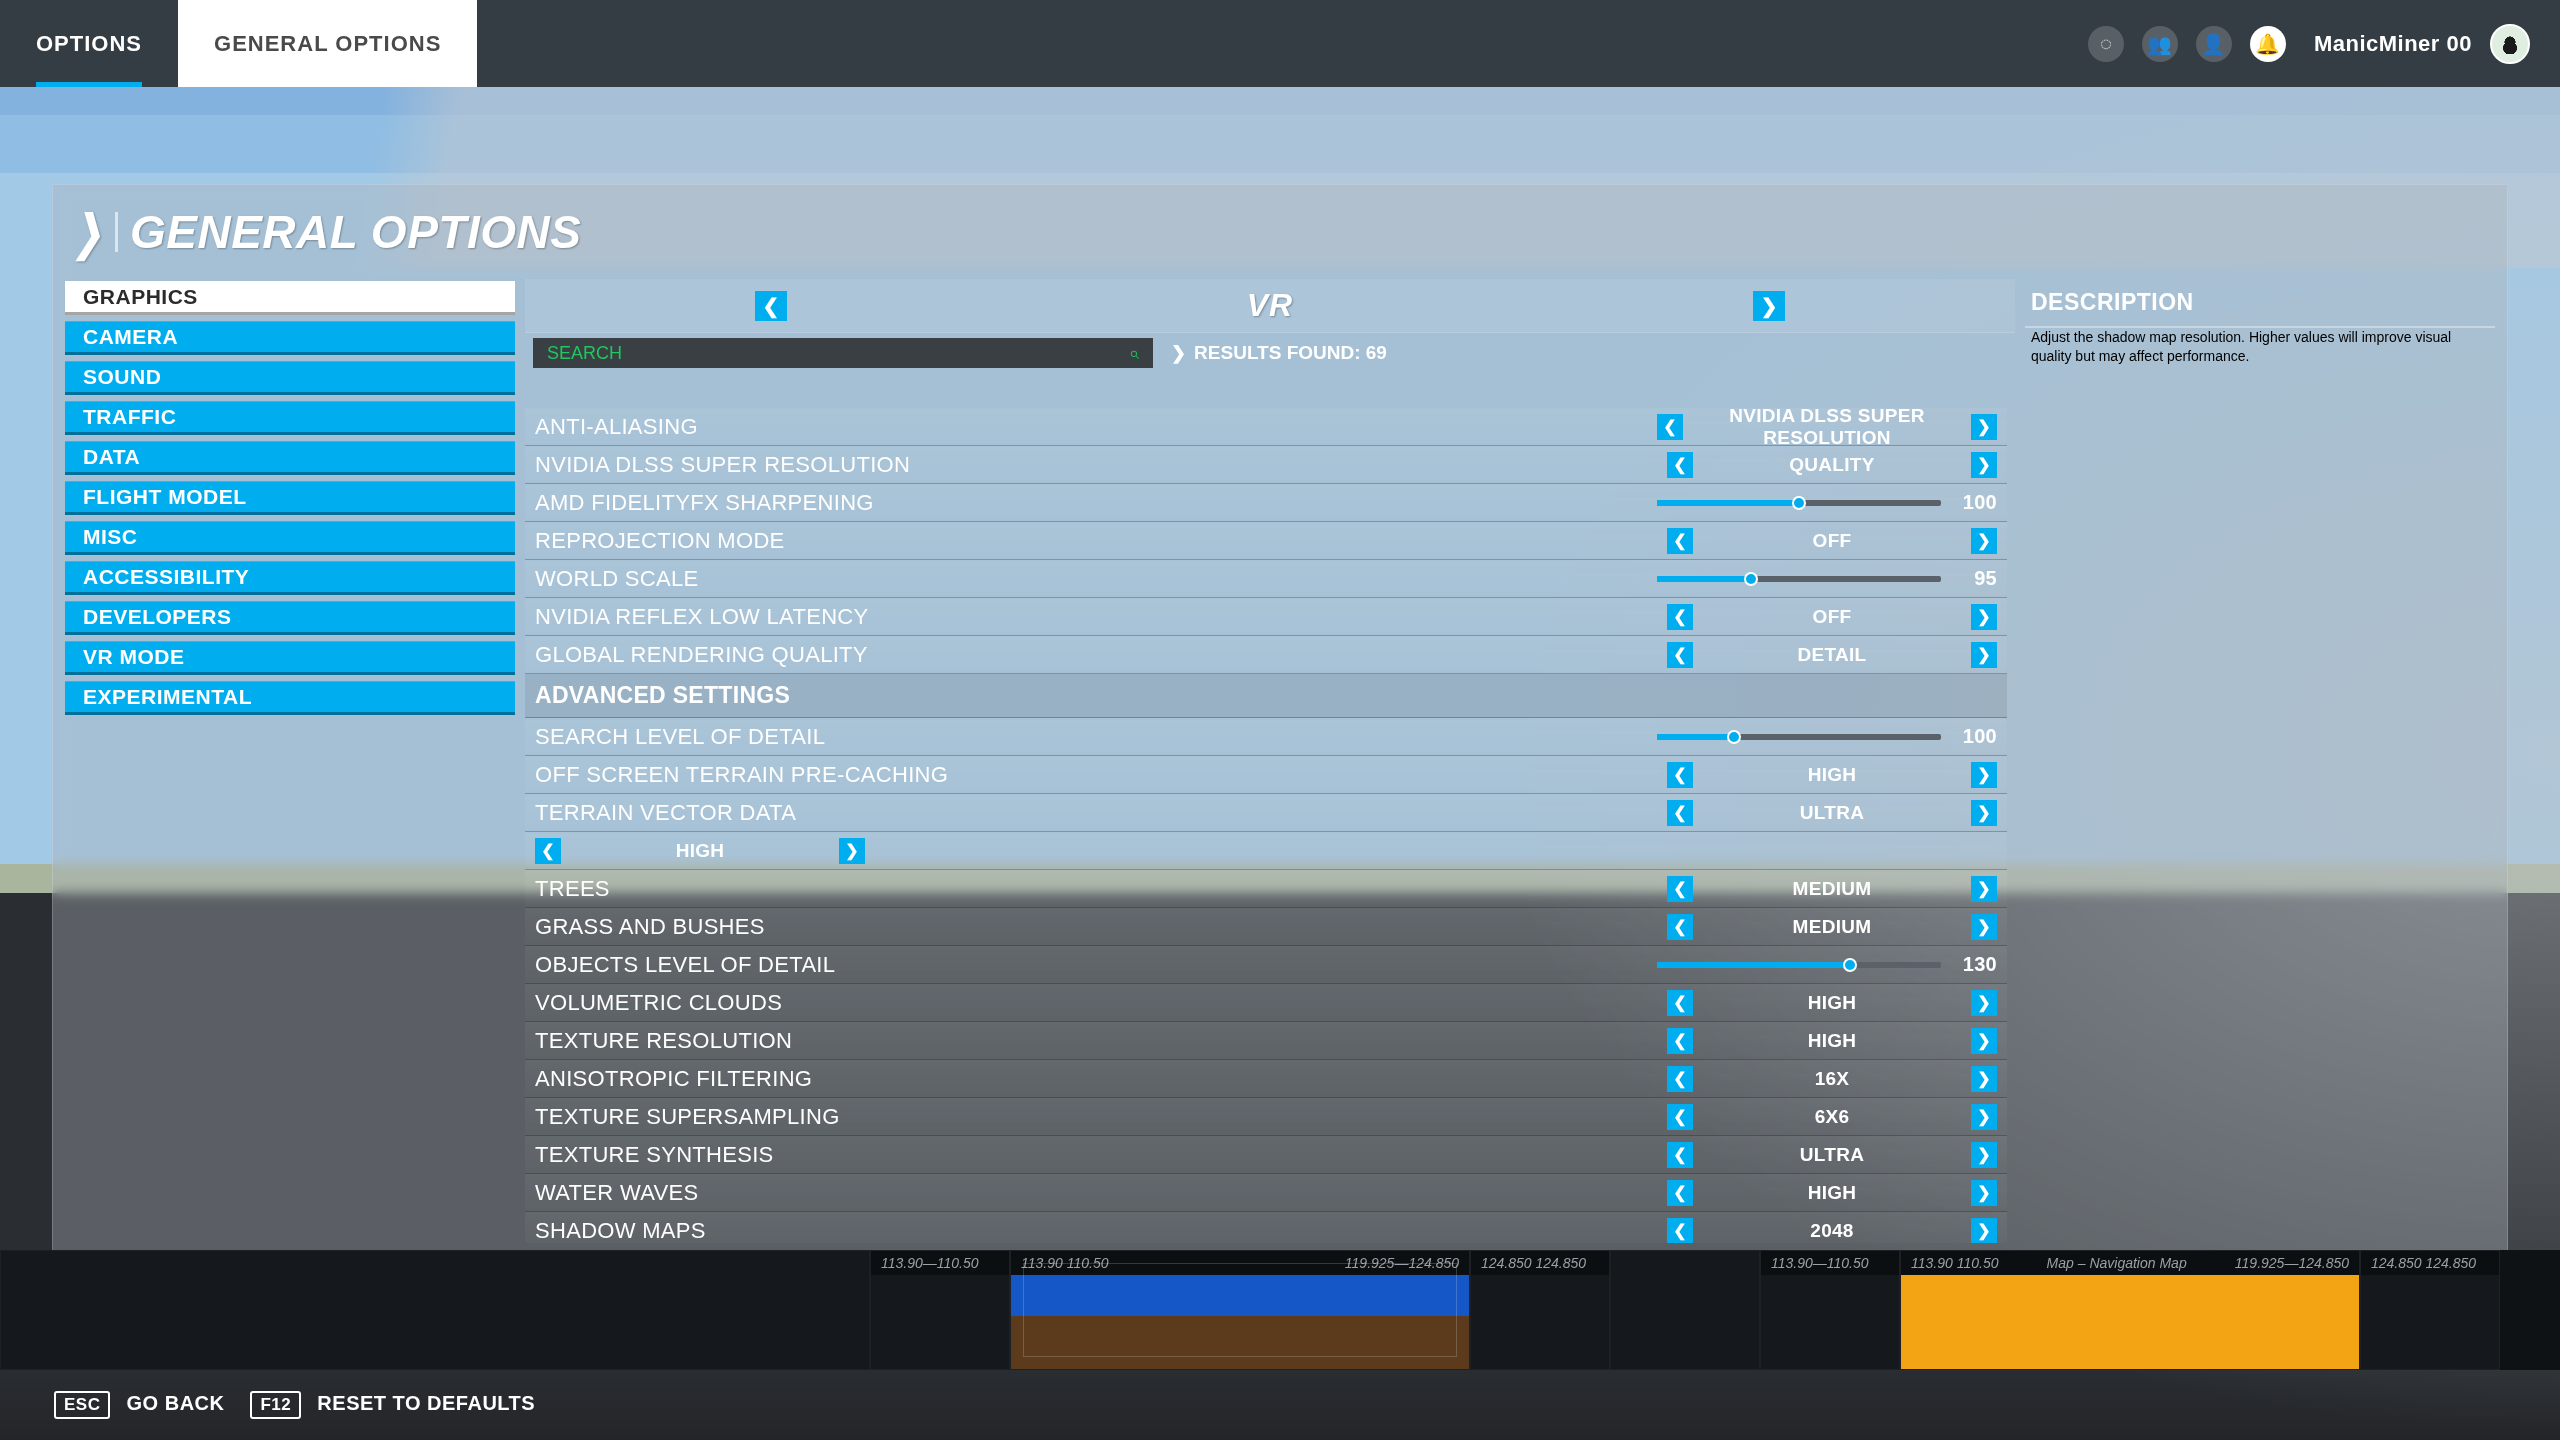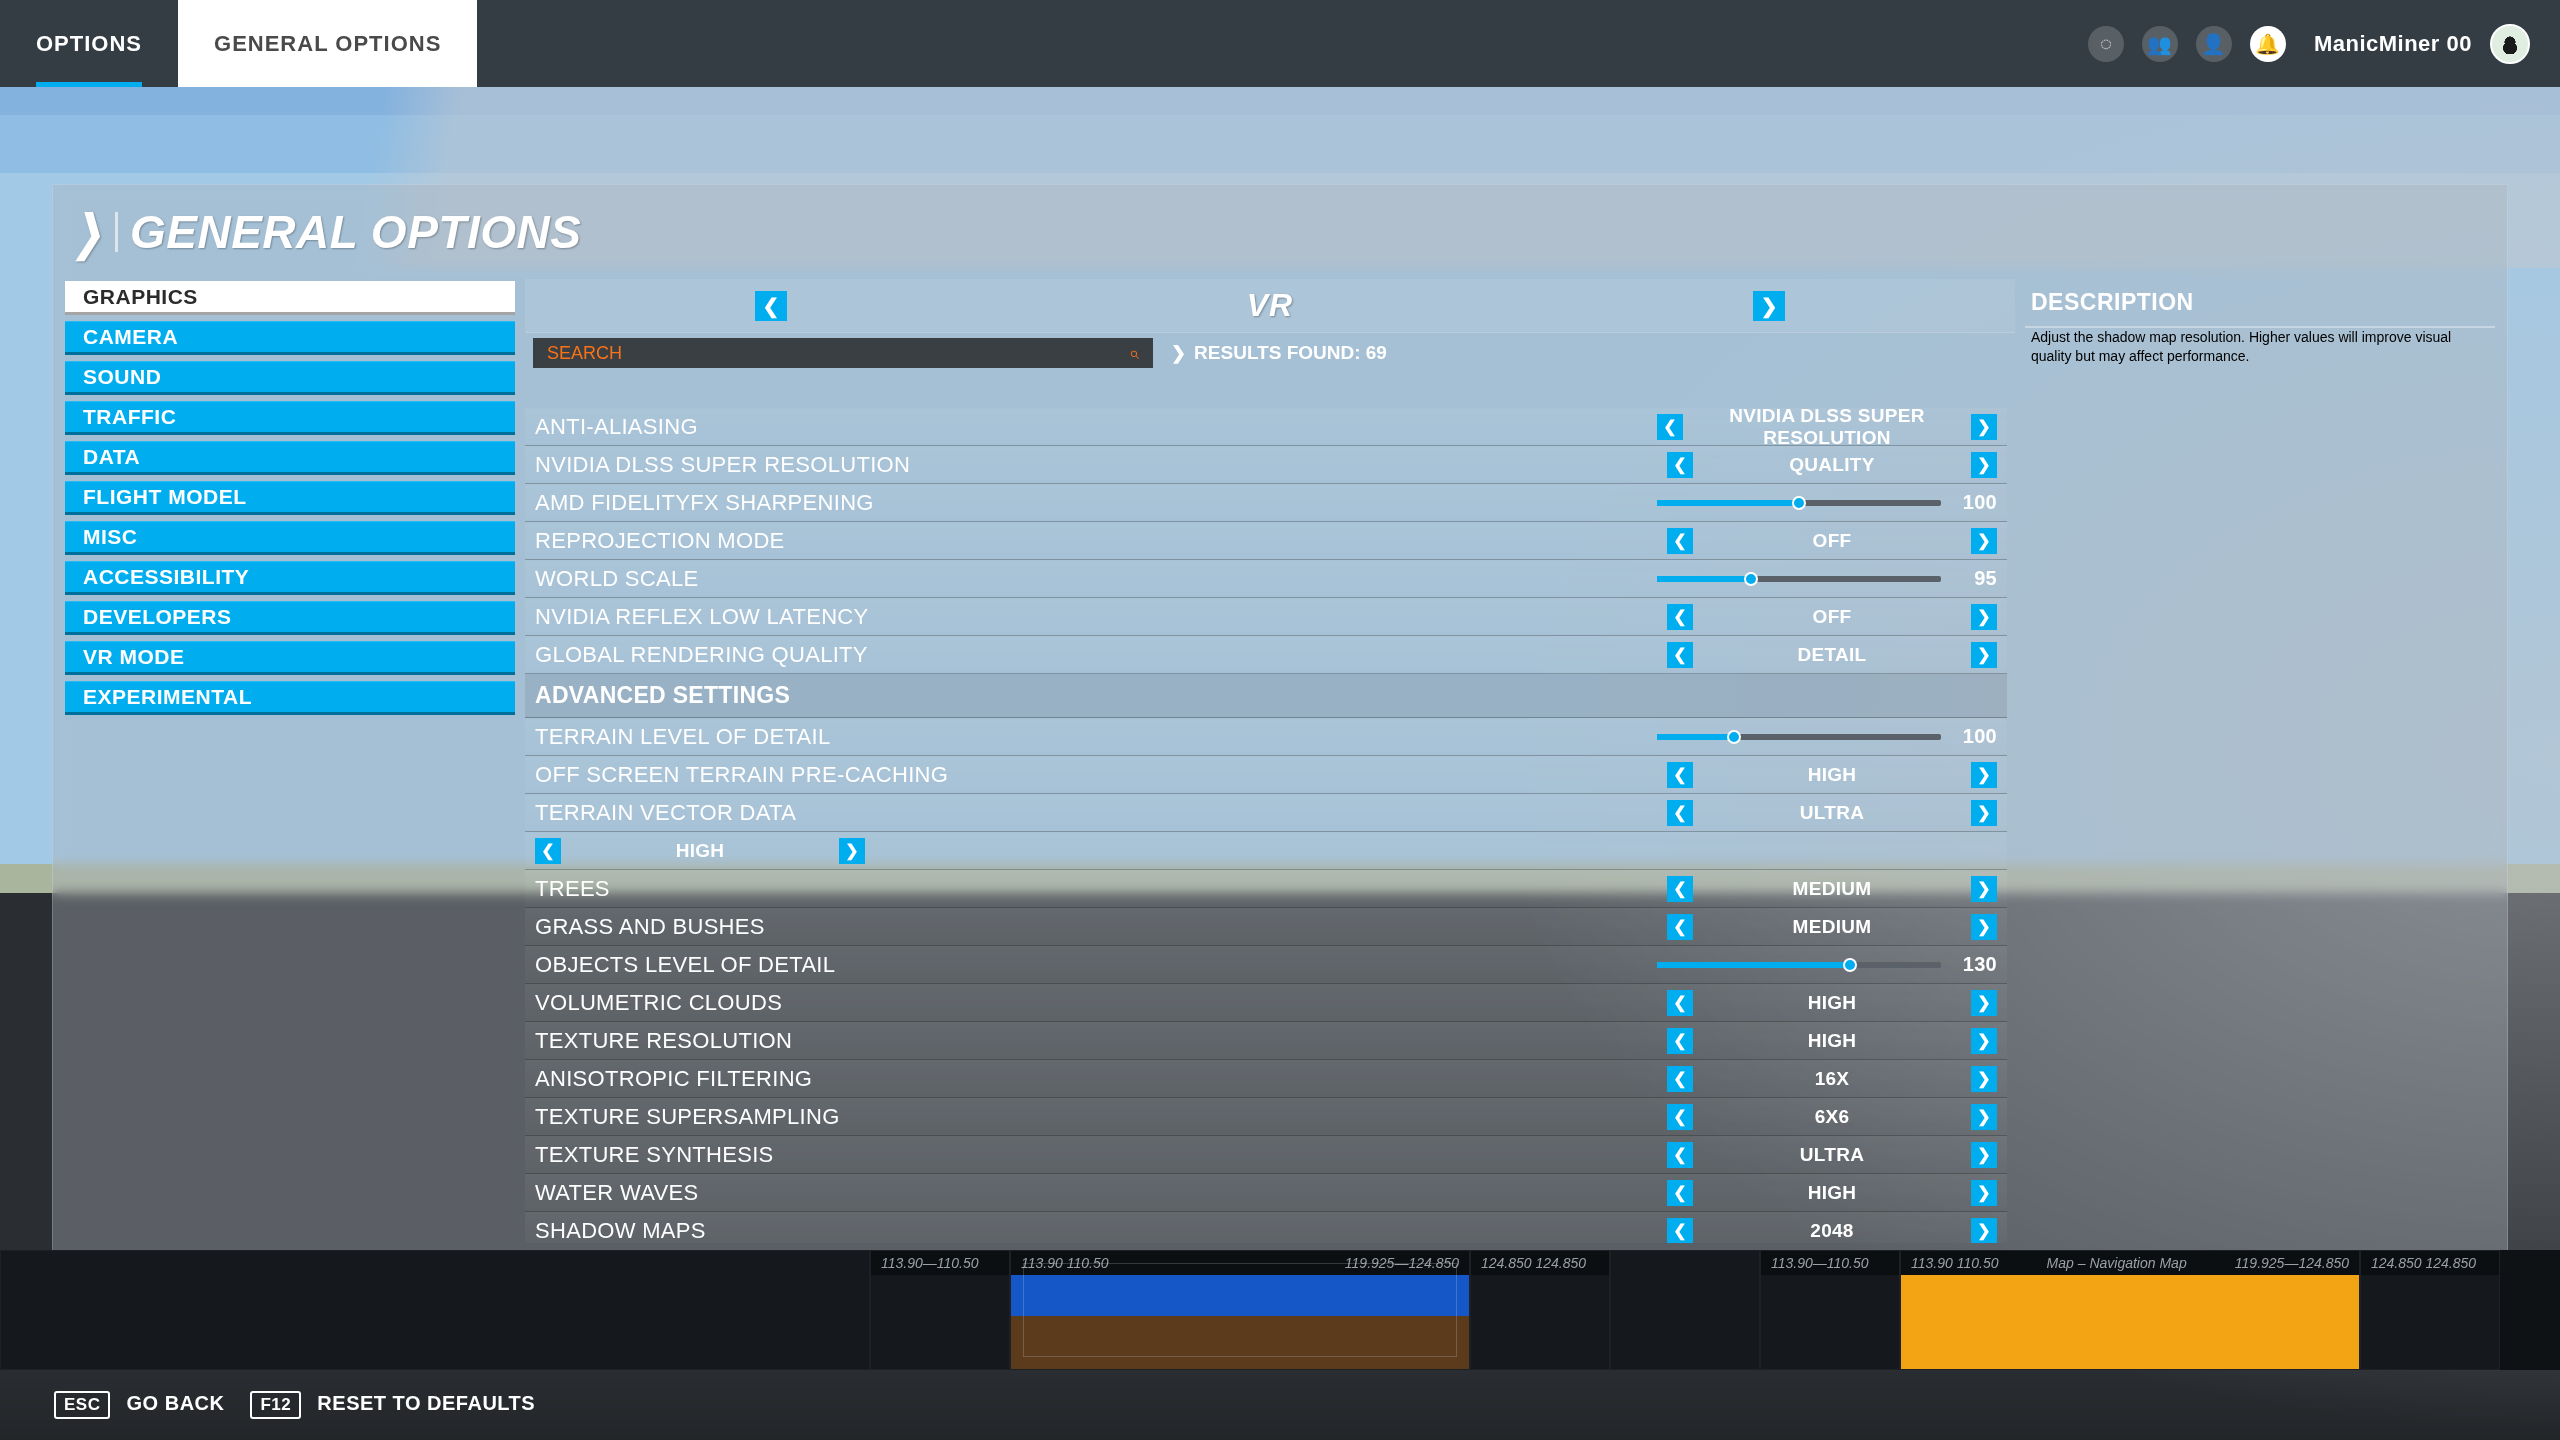--- a/index.html
+++ b/index.html
@@ -99,21 +99,21 @@
   width:32px;height:30px;background:#00aef0;color:#fff;
   display:flex;align-items:center;justify-content:center;font-size:20px;font-weight:700;
   cursor:pointer;
 } 
 
 
 .searchrow{
   height:40px;display:flex;align-items:center;gap:18px;padding:5px 8px;
 }
 .searchbox{
-  flex:0 0 620px;height:30px;background:#3a3f44;color:#f97316;
+  flex:0 0 620px;height:30px;background:#3a3f44;color:#22c55e;
   display:flex;align-items:center;justify-content:space-between;
   padding:0 14px;font-size:18px;
 }
 .searchbox .mag{font-size:18px;transform:scaleX(-1);}
 .results{display:flex;align-items:center;gap:8px;color:#fff;font-size:19px;font-weight:600;}
 .results .chev{font-size:18px;}
 
 
 .setwrap{flex:1;overflow:hidden;position:relative;}
 .setlist{position:absolute;inset:0;overflow-y:auto;padding-right:8px;margin-top:35px;}
@@ -309,21 +309,21 @@
               <div class="valctl">
                 <div class="arrowbtn">❮</div>
                 <span class="txt">DETAIL</span>
                 <div class="arrowbtn">❯</div>
               </div>
             </div>
             <div class="row section">
               <span class="label">ADVANCED SETTINGS</span>
             </div>
             <div class="row">
-              <span class="label">TERRAIN LEVEL OF DETAIL</span>
+              <span class="label">SEARCH LEVEL OF DETAIL</span>
               <div class="slidectl">
                 <div class="slider">
                   <div class="fill" style="width:27%"></div>
                   <div class="knob" style="left:27%"></div>
                 </div>
                 <span class="num">100</span>
               </div>
             </div>
             <div class="row">
               <span class="label">OFF SCREEN TERRAIN PRE-CACHING</span>

